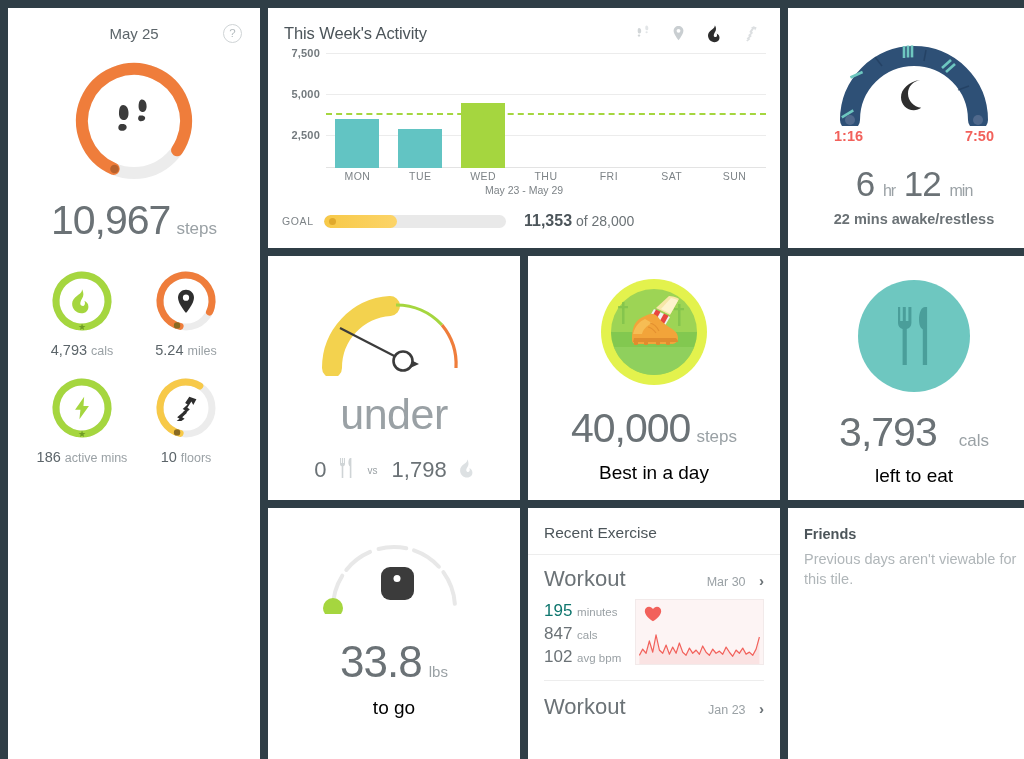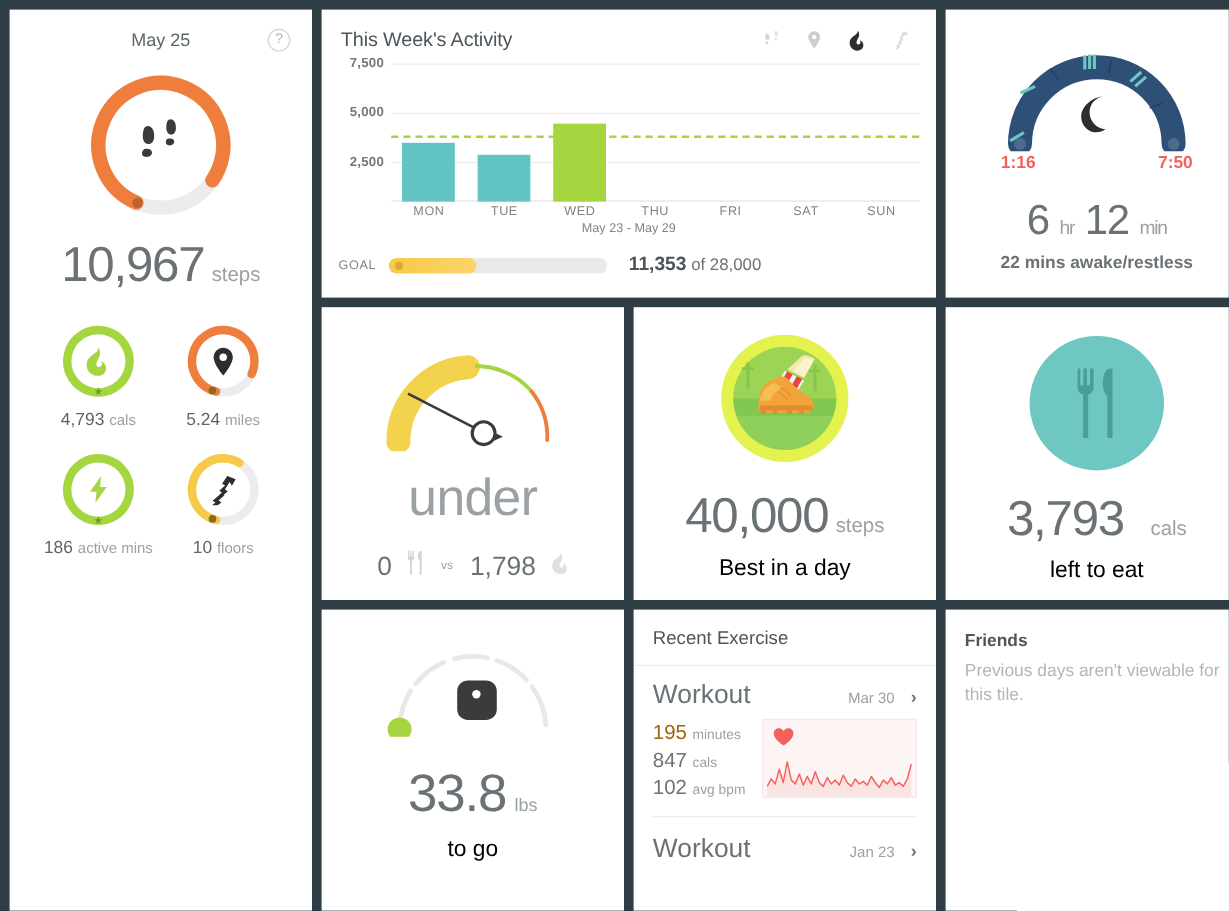--- a/index.html
+++ b/index.html
@@ -483,21 +483,21 @@
     <div class="ex-item">
       <div class="ex-row">
         <span class="ex-name">Workout</span>
         <span>
           <span class="ex-date">Mar 30</span>
           <span class="chev">›</span>
         </span>
       </div>
       <div class="ex-body">
         <div class="ex-stats">
-          <div><span style="color:#a16207;font-size:17px;">195</span>
+          <div><span style="color:#0f766e;font-size:17px;">195</span>
                <span>minutes</span></div>
           <div><span style="color:#6b7276;font-size:17px;">847</span>
                <span>cals</span></div>
           <div><span style="color:#6b7276;font-size:17px;">102</span>
                <span>avg bpm</span></div>
         </div>
         <div class="ex-chart">
           <span style="position:absolute;left:8px;top:6px;">
             <svg width="18" height="16" viewBox="0 0 18 16">
               <path d="M9 15.3S.8 10.2.8 5.2C.8 2.4 2.8.8 5 .8c1.7 0 3.2 1 4 2.3.8-1.3 2.3-2.3 4-2.3 2.2 0 4.2 1.6 4.2 4.4 0 5-8.2 10.1-8.2 10.1z" fill="#f2615b"></path>

